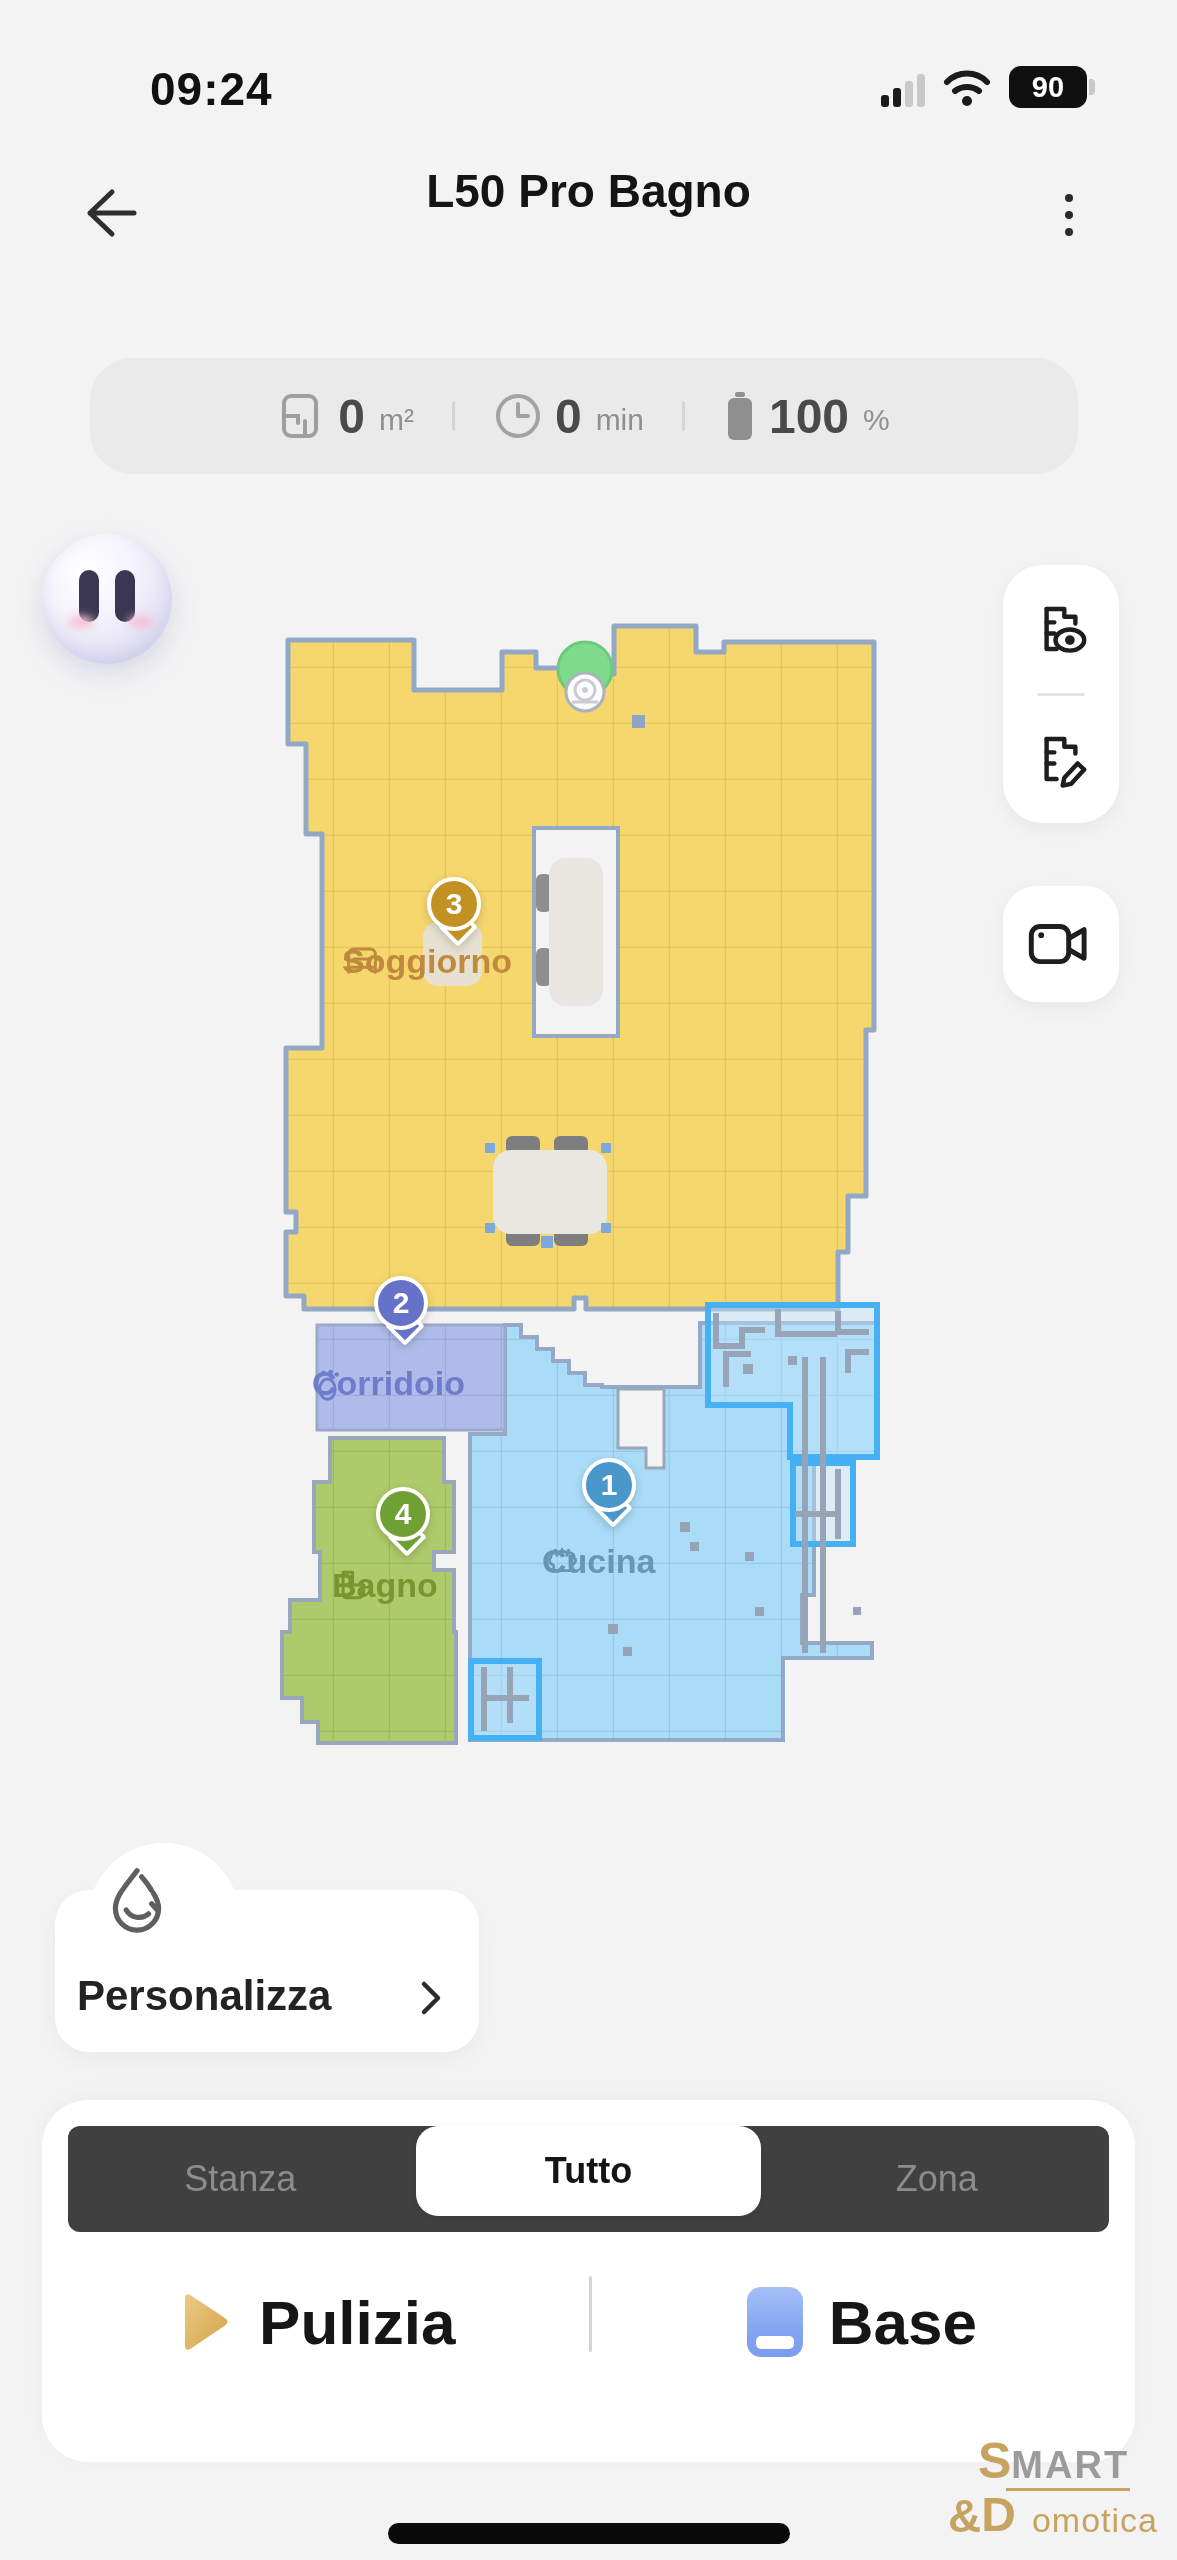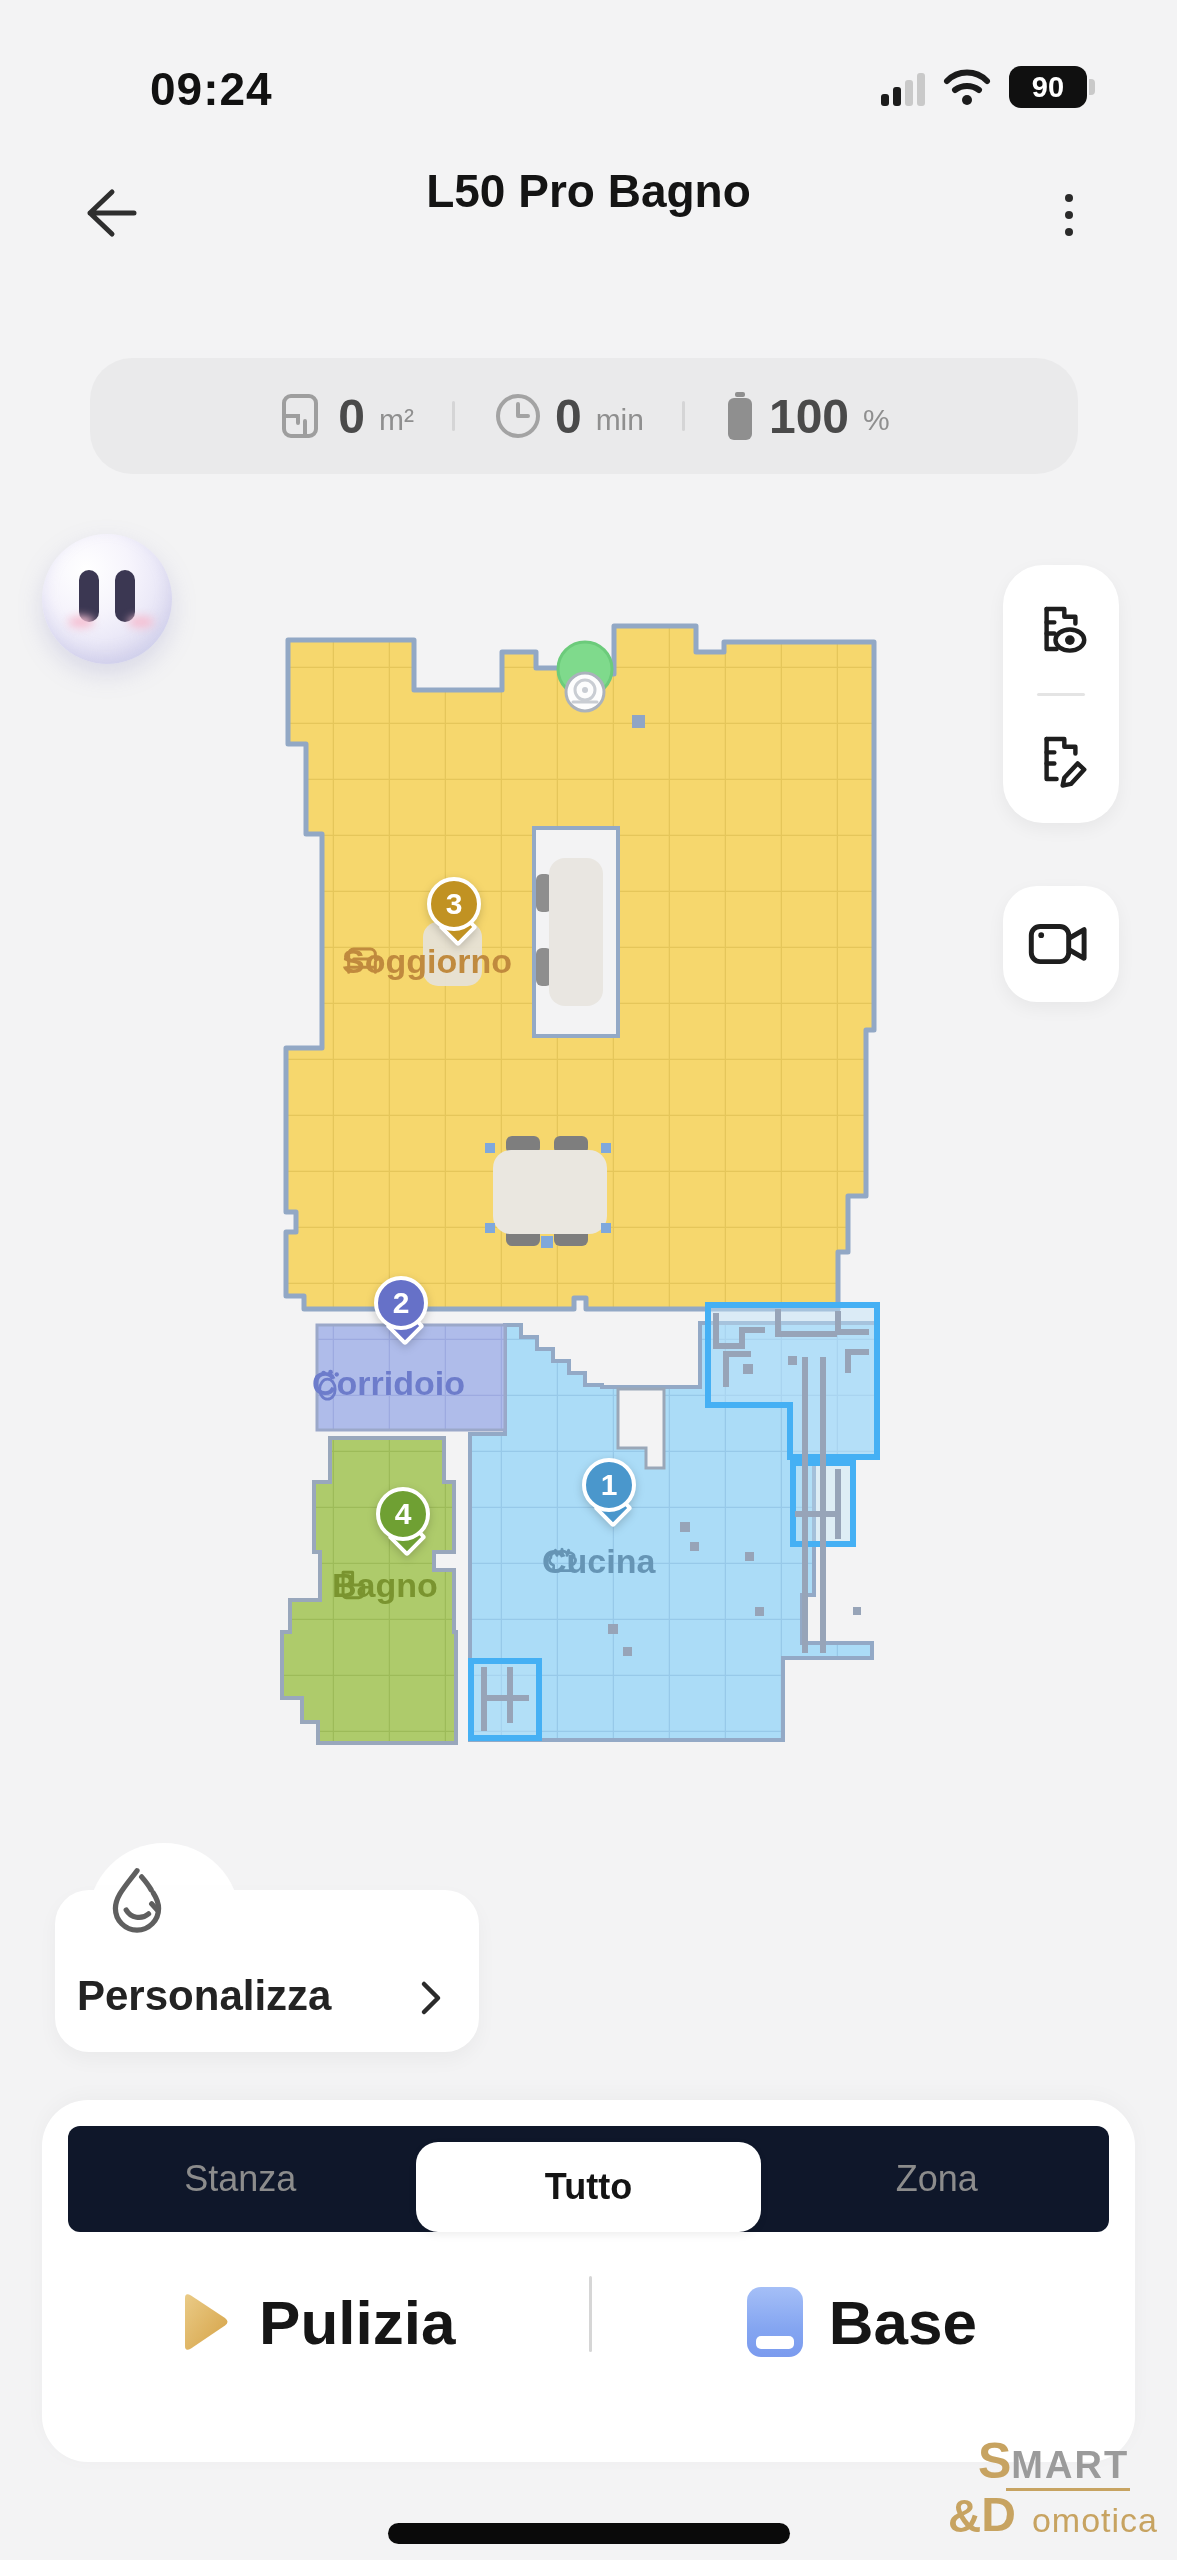--- a/index.html
+++ b/index.html
@@ -2,21 +2,21 @@
 <html><head>
 <meta charset="utf-8">
 <style>
   html,body{margin:0;padding:0;background:#e8e8ea;}
   .screen{position:relative;width:1177px;height:2560px;background:#F3F3F4;overflow:hidden;
           font-family:"Liberation Sans",sans-serif;color:#1b1b1b;}
 
   
   .status-bar{position:absolute;left:0;top:0;width:100%;height:150px;}
   .sb-time{position:absolute;left:150px;top:62px;font-size:46px;font-weight:bold;letter-spacing:1px;color:#111;}
-  .sb-icons{position:absolute;right:90px;top:66px;display:flex;align-items:flex-start;gap:16px;}
+  .sb-icons{position:absolute;right:90px;top:66px;display:flex;align-items:center;gap:16px;}
   .sig{display:flex;align-items:flex-end;gap:4px;height:40px;}
   .sig i{display:block;width:8px;border-radius:3px;background:#1b1b1b;}
   .sig i.dim{background:#c9c9c9;}
   .batt{position:relative;width:78px;height:42px;background:#101010;border-radius:12px;
         display:flex;align-items:center;justify-content:center;}
   .batt span{color:#fff;font-size:29px;font-weight:bold;}
   .batt:after{content:"";position:absolute;right:-8px;top:13px;width:6px;height:16px;background:#c9c9c9;
         border-radius:0 4px 4px 0;}
 
   
@@ -68,22 +68,22 @@
   .pers-bump{position:absolute;left:88px;top:1843px;width:152px;height:152px;border-radius:50%;background:#fff;}
   .pers-card{position:absolute;left:55px;top:1890px;width:424px;height:162px;background:#fff;border-radius:34px;
              box-shadow:0 8px 20px rgba(0,0,0,.04);}
   .pers-icon{position:absolute;left:100px;top:1862px;}
   .pers-label{position:absolute;left:77px;top:1972px;font-size:42px;font-weight:bold;color:#232323;}
   .pers-chev{position:absolute;left:418px;top:1978px;}
 
   
   .panel{position:absolute;left:42px;top:2100px;width:1093px;height:362px;background:#fff;border-radius:46px;
          box-shadow:0 -4px 20px rgba(0,0,0,.03);}
-  .seg{position:absolute;left:26px;top:26px;width:1041px;height:106px;background:#0f172a;border-radius:12px;
-       display:flex;align-items:flex-end;}
+  .seg{position:absolute;left:26px;top:26px;width:1041px;height:106px;background:#404040;border-radius:12px;
+       display:flex;align-items:flex-start;}
   .seg-item{flex:1;height:100%;display:flex;align-items:center;justify-content:center;
             font-size:36px;color:#8c8c8c;}
   .seg-item.sel{background:#fff;border-radius:22px;height:90px;margin:0 4px;color:#141414;font-weight:bold;
             box-shadow:0 3px 8px rgba(0,0,0,.07);}
   .actions{position:absolute;left:0;top:132px;width:100%;height:180px;display:flex;}
   .action{flex:1;display:flex;align-items:center;justify-content:center;gap:26px;}
   .action span{font-size:62px;font-weight:bold;color:#161616;}
   .act-div{position:absolute;left:50%;top:44px;width:3px;height:76px;background:#d6d6d6;border-radius:2px;}
   .dock-ic{width:56px;height:70px;border-radius:14px;background:linear-gradient(180deg,#A5BFF7 0%,#84A5F1 60%,#7B9BEE 100%);position:relative;}
   .dock-ic:after{content:"";position:absolute;left:9px;bottom:8px;width:38px;height:13px;background:#fff;border-radius:5px;}

